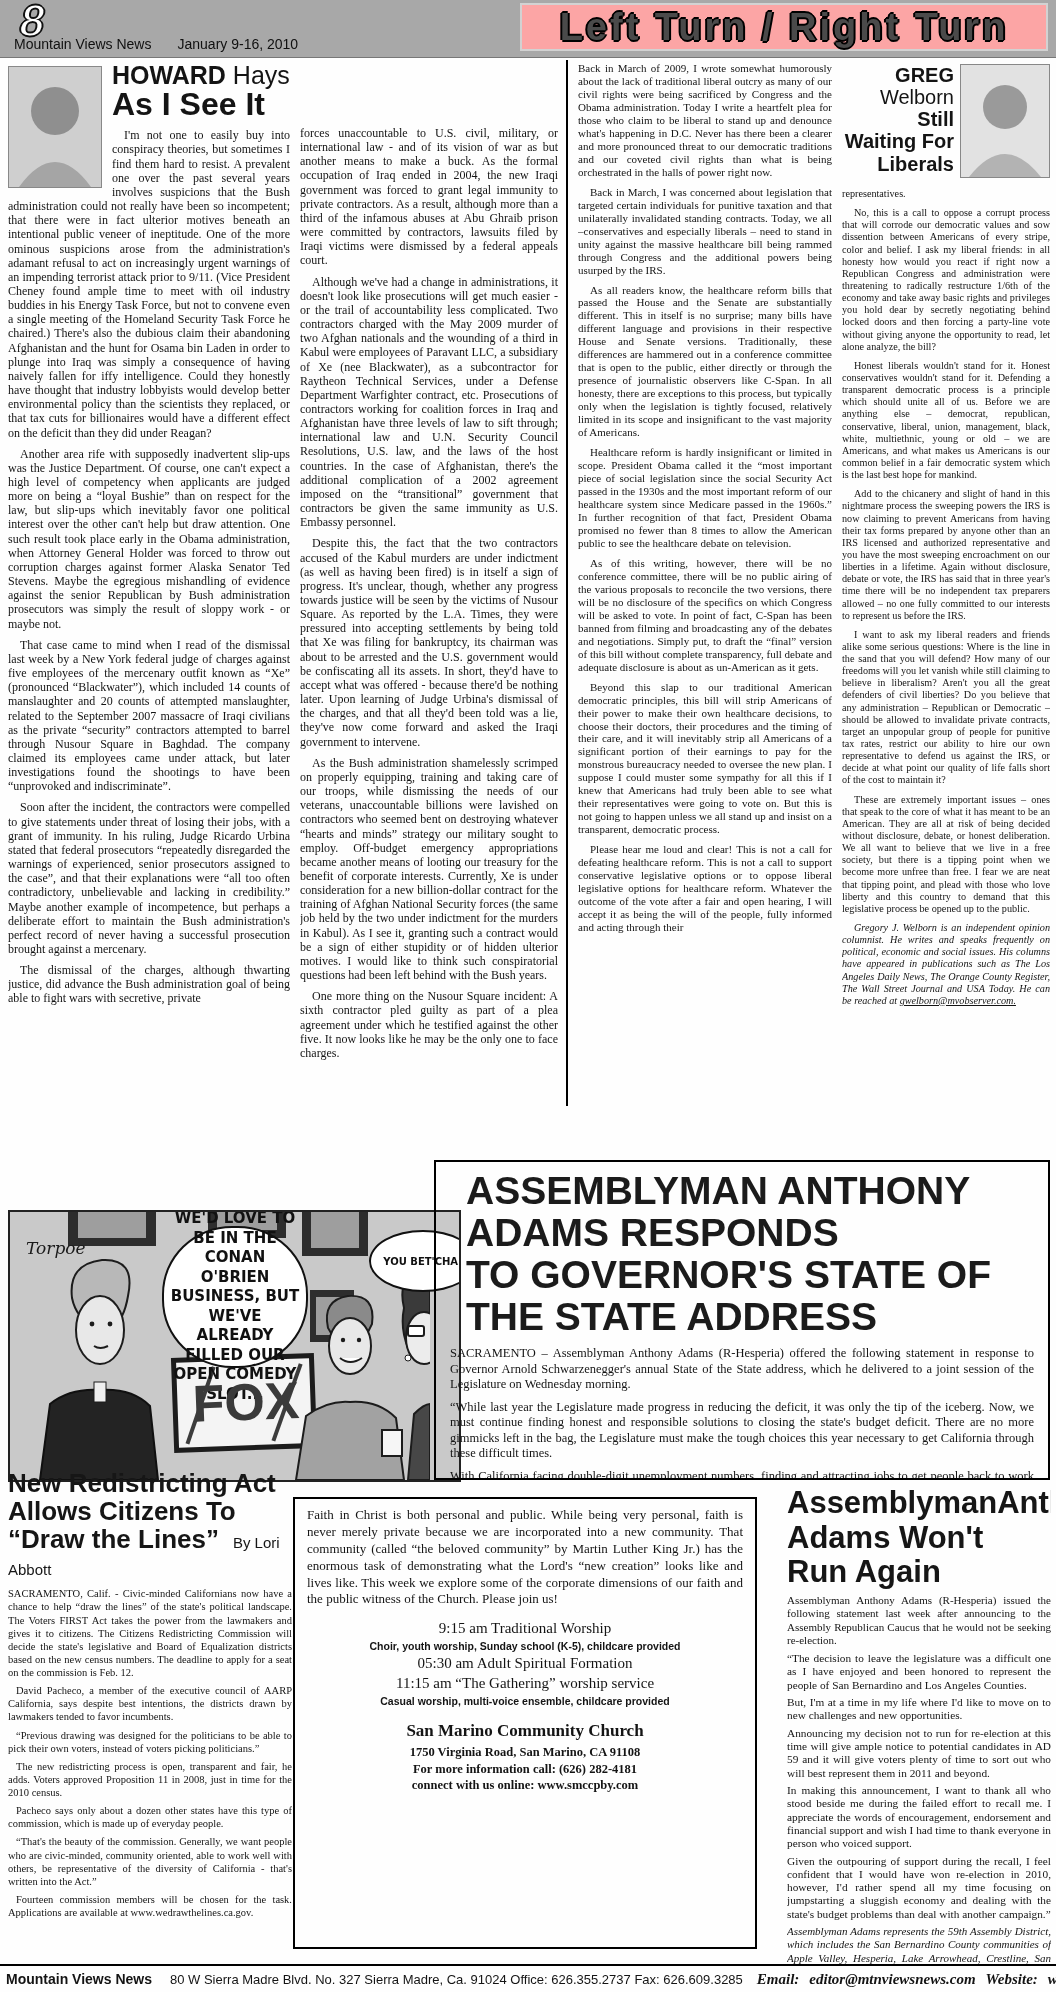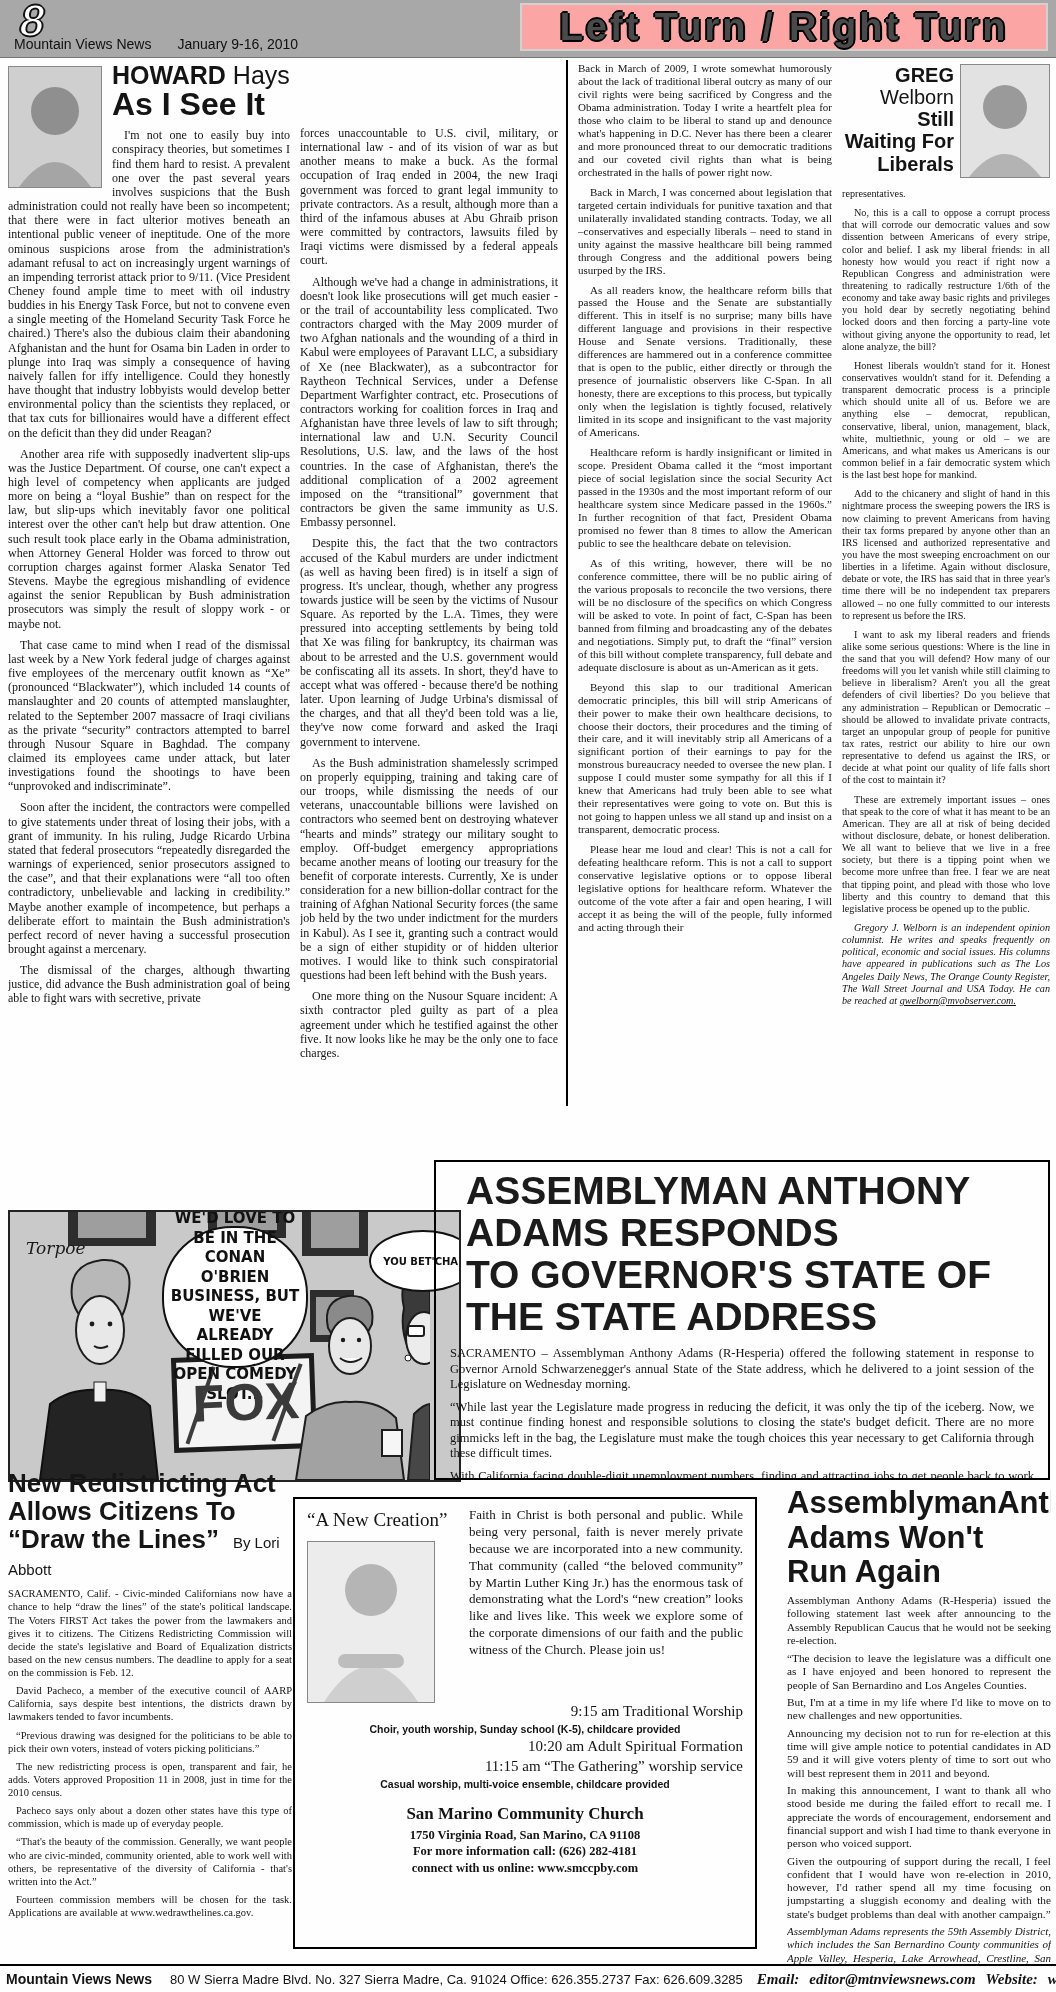--- a/index.html
+++ b/index.html
@@ -62,21 +62,21 @@
   .redis .bodytxt p{margin:0 0 5px;text-indent:8px;}
   .redis .bodytxt p:first-child{text-indent:0;}
   
   .church{position:absolute;left:293px;top:1497px;width:464px;height:452px;border:2px solid #000;
        box-sizing:border-box;padding:8px 12px;overflow:hidden;}
   .church-left{float:left;width:150px;margin-right:12px;}
   .church-title{font-size:19px;margin:2px 0 10px;}
   .pastor-photo{width:126px;height:160px;}
   .church-body{font-size:13px;line-height:1.3;text-align:justify;}
   .sched{clear:both;text-align:center;margin-top:12px;}
-  .sched-big{font-size:15px;margin:3px 0;text-align:right;}
+  .sched-big{font-size:15px;margin:3px 0;}
   .sched-small{font-family:"Liberation Sans",sans-serif;font-weight:bold;font-size:10.5px;margin:1px 0;}
   .church-info{text-align:center;margin-top:14px;font-weight:bold;}
   .church-name{font-size:17px;margin-bottom:3px;}
   .church-line{font-size:12.5px;line-height:1.3;}
   
   .wontrun{position:absolute;left:787px;top:1486px;width:264px;height:478px;overflow:hidden;}
   .wontrun h1{margin:0 0 4px;font-family:"Liberation Sans",sans-serif;font-weight:bold;font-size:31px;line-height:1.12;color:#161616;}
   .wontrun h1 .l1{display:flex;justify-content:space-between;}
   .wontrun .intro{font-size:11px;line-height:1.2;text-align:justify;margin:0 0 5px;}
   .wontrun .bodytxt{font-size:11.3px;line-height:1.18;text-align:justify;}
@@ -244,36 +244,25 @@
         <p>David Pacheco, a member of the executive council of AARP California, says despite best intentions, the districts drawn by lawmakers tended to favor incumbents.</p>
         <p>“Previous drawing was designed for the politicians to be able to pick their own voters, instead of voters picking politicians.”</p>
         <p>The new redistricting process is open, transparent and fair, he adds. Voters approved Proposition 11 in 2008, just in time for the 2010 census.</p>
         <p>Pacheco says only about a dozen other states have this type of commission, which is made up of everyday people.</p>
         <p>“That's the beauty of the commission. Generally, we want people who are civic-minded, community oriented, able to work well with others, be representative of the diversity of California - that's written into the Act.”</p>
         <p>Fourteen commission members will be chosen for the task. Applications are available at www.wedrawthelines.ca.gov.</p>
       </div>
   </div>
 
   <div class="church">
-    <div class="church-left">
-      <div class="church-title">“A New Creation”</div>
-      <div class="pastor-photo photo">
-        <svg width="126" height="160" viewBox="0 0 126 160">
-            <rect width="126" height="160" fill="#ececec"></rect>
-            <circle cx="63" cy="48" r="26" fill="#b5b5b5"></circle>
-            <path d="M16 160 Q63 88 110 160 Z" fill="#cfcfcf"></path>
-            <rect x="30" y="112" width="66" height="14" rx="7" fill="#bdbdbd"></rect>
-          </svg>
-      </div>
-    </div>
     <div class="church-body">Faith in Christ is both personal and public. While being very personal, faith is never merely private because we are incorporated into a new community. That community (called “the beloved community” by Martin Luther King Jr.) has the enormous task of demonstrating what the Lord's “new creation” looks like and lives like. This week we explore some of the corporate dimensions of our faith and the public witness of the Church. Please join us!</div>
     <div class="sched">
       <div class="sched-big">9:15 am Traditional Worship</div>
       <div class="sched-small">Choir, youth worship, Sunday school (K-5), childcare provided</div>
-      <div class="sched-big">10:20 am Adult Spiritual Formation</div>
+      <div class="sched-big">05:30 am Adult Spiritual Formation</div>
       <div class="sched-big">11:15 am “The Gathering” worship service</div>
       <div class="sched-small">Casual worship, multi-voice ensemble, childcare provided</div>
     </div>
     <div class="church-info">
       <div class="church-name">San Marino Community Church</div>
       <div class="church-line">1750 Virginia Road, San Marino, CA 91108</div>
       <div class="church-line">For more information call: (626) 282-4181</div>
       <div class="church-line">connect with us online: www.smccpby.com</div>
     </div>
   </div>

